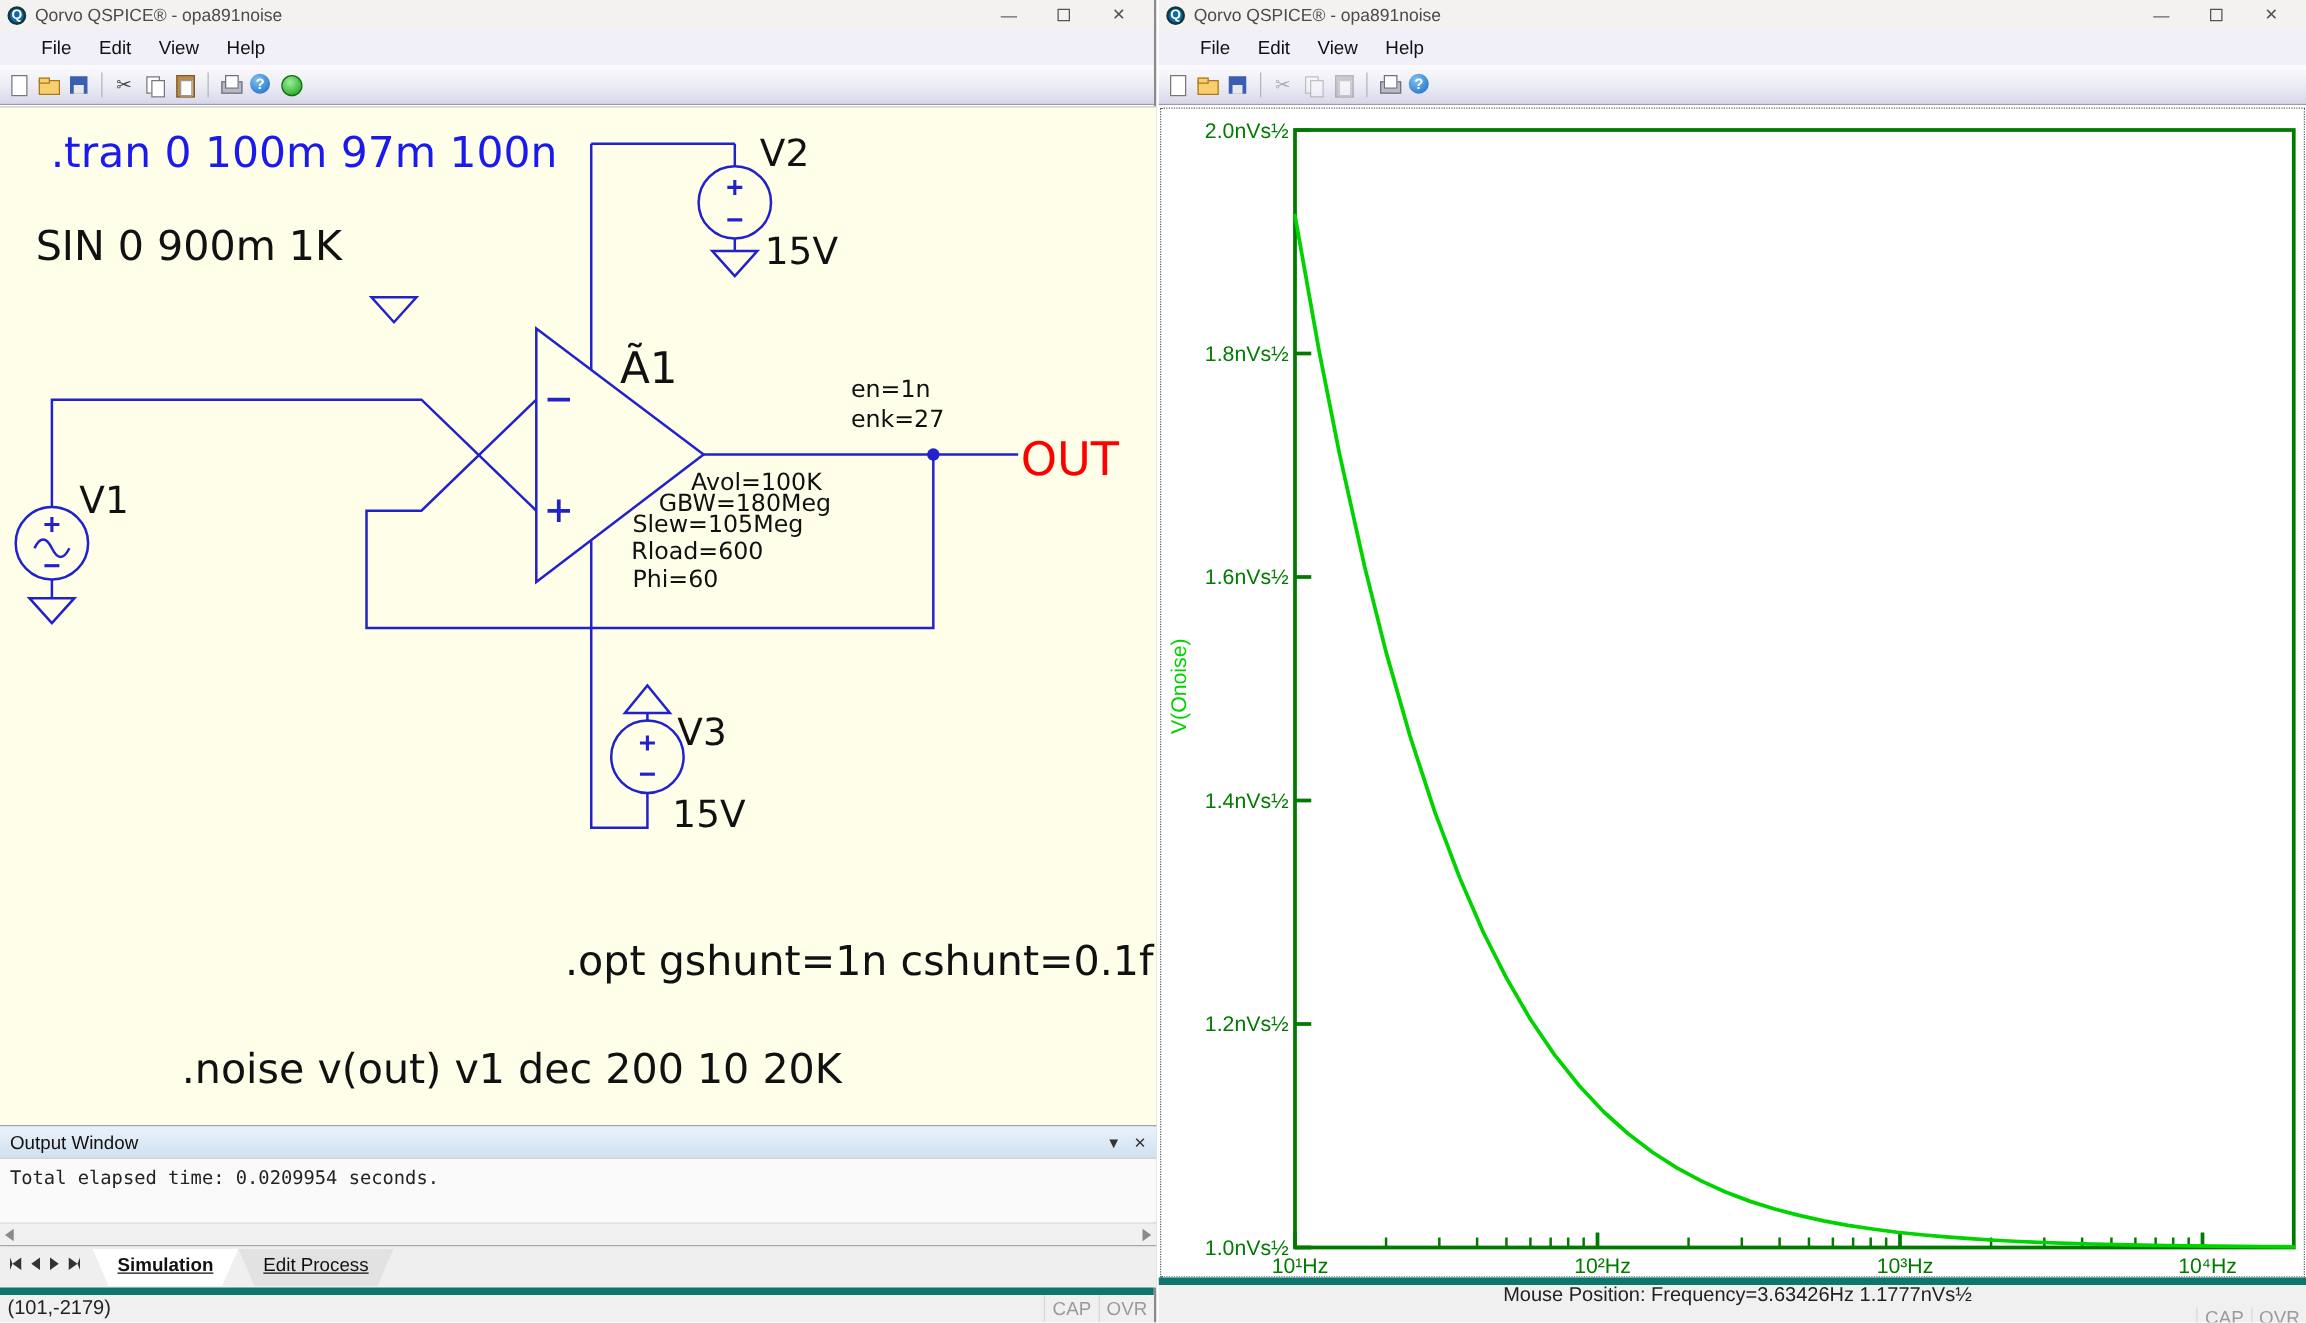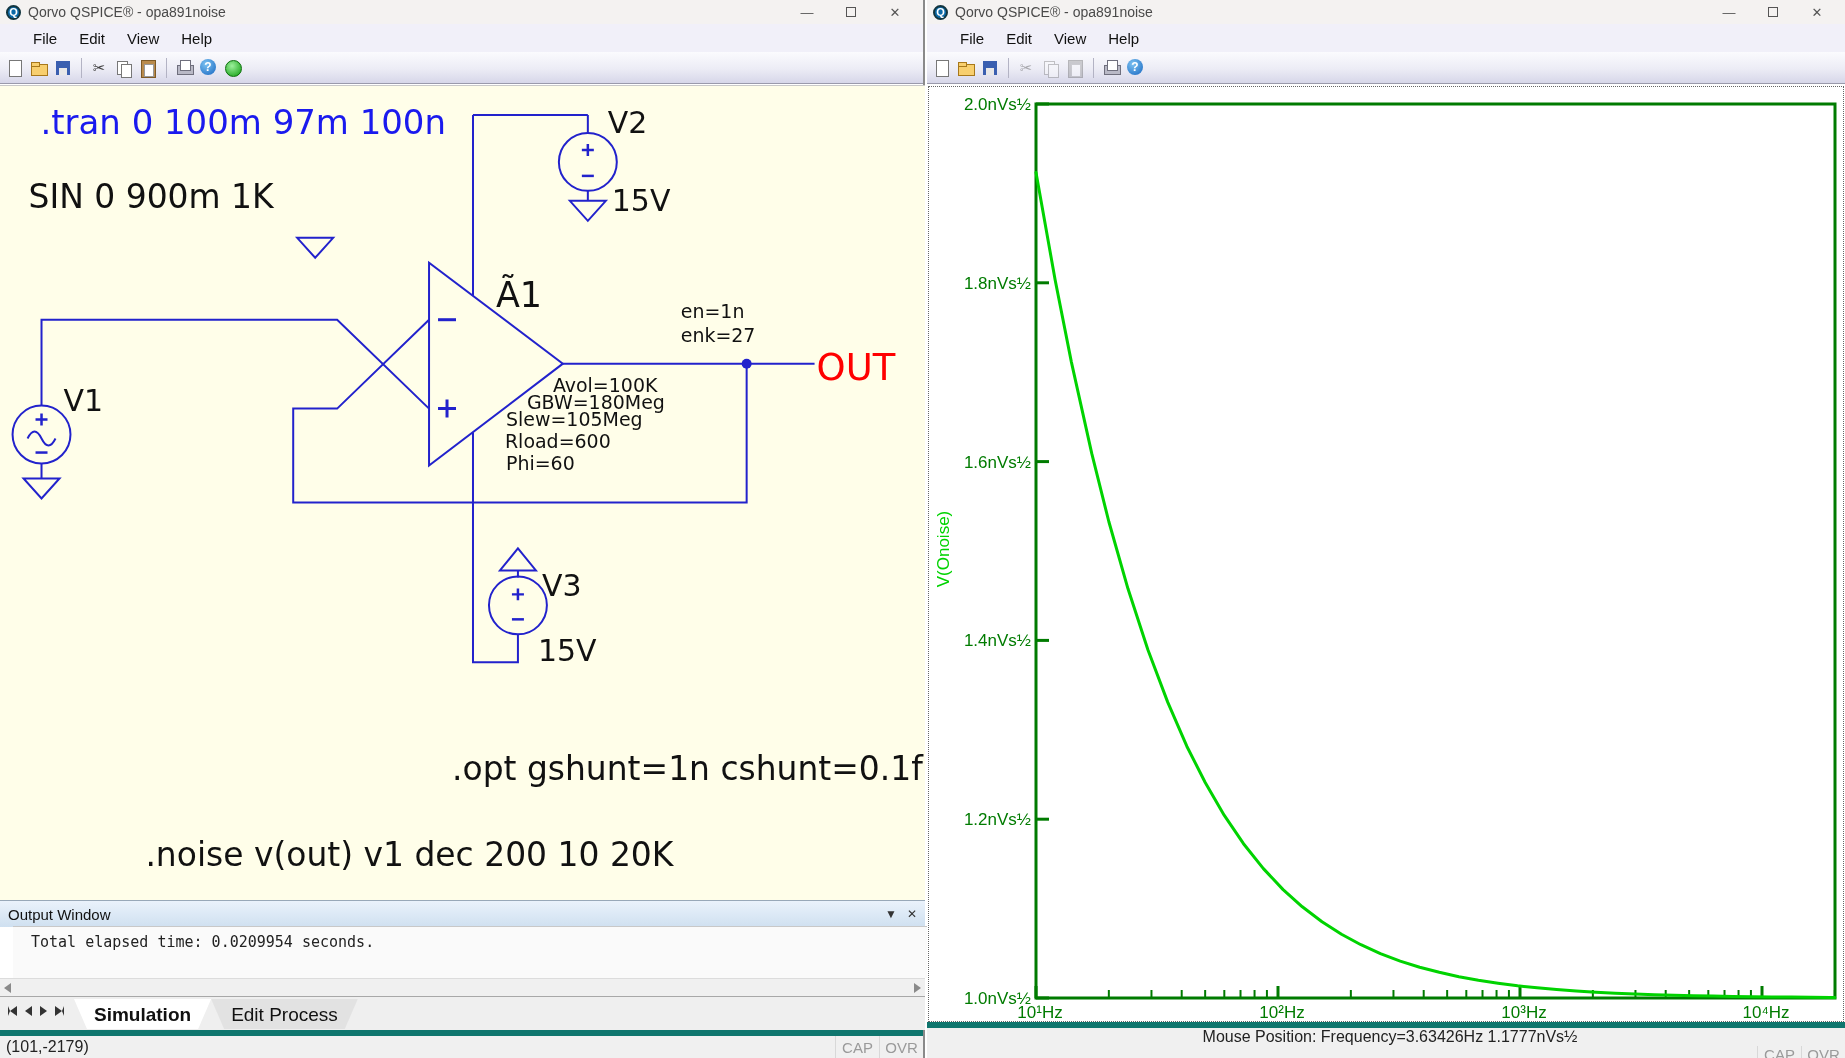--- a/index.html
+++ b/index.html
@@ -63,38 +63,38 @@
   .schem { position:absolute; left:0; top:85px; width:925px; height:815px; background:#fffee9;
            border-top:1px solid #c9c9c9; }
 
   
   .ow-head { position:absolute; left:0; top:900px; width:925px; height:26px;
              background:linear-gradient(#eaf2fb,#cfe0f0); border-top:1px solid #98a8b8;
              display:flex; align-items:center; font-size:15px; color:#111; padding:13px 8px; }
   .ow-icons { margin-left:auto; display:flex; gap:10px; color:#333; font-size:12px; align-items:center; }
   .ow-body { position:absolute; left:0; top:926px; width:925px; height:52px; background:#fafafa;
              border-top:1px solid #c8c8c8; font-family:"DejaVu Sans Mono","Liberation Mono",monospace;
-             font-size:15px; color:#222; padding:6px 0 0 18px;margin-left:13px; }
+             font-size:15px; color:#222; padding:6px 0 0 8px; }
   .ow-scroll { position:absolute; left:0; top:978px; width:925px; height:18px; background:#f0f0f0;
                border-top:1px solid #dcdcdc; display:flex; align-items:center; justify-content:space-between;
                padding:0 4px; }
   .sarr { width:0; height:0; border-style:solid; }
   .sarr.left  { border-width:5px 7px 5px 0; border-color:transparent #8a8a8a transparent transparent; }
   .sarr.right { border-width:5px 0 5px 7px; border-color:transparent transparent transparent #8a8a8a; }
 
   .tabstrip { position:absolute; left:0; top:996px; width:925px; height:34px; background:#efefef;
               border-top:1px solid #a8a8a8; display:flex; align-items:flex-start; }
   .tabnav { display:flex; align-items:center; gap:8px; padding:9px 10px 0 8px; }
   .tn { width:0; height:0; border-style:solid; position:relative; }
   .tn.l { border-width:5px 7px 5px 0; border-color:transparent #333 transparent transparent; }
   .tn.r { border-width:5px 0 5px 7px; border-color:transparent transparent transparent #333; }
   .tn.bar-l { border-left:2px solid #333; }
   .tn.bar-r { border-right:2px solid #333; }
-  .tab { height:30px; margin-top:2px; padding:5px 20px 0 20px; font-size:19px; color:#111;
-         clip-path:polygon(0 0,100% 0,calc(100% - 13px) 100%,13px 100%); }
+  .tab { height:30px; margin-top:2px; padding:5px 20px 0 20px; font-size:15px; color:#111;
+         clip-path:polygon(0 0,100% 0,calc(100% - 13px) 100%,13px 100%);text-decoration:underline; }
   .tab.active { background:#fff; font-weight:bold; }
   .tab.inactive { background:#e2e2e2; }
 
   .statusbar { position:absolute; left:0; width:100%; background:#f0f0f0; border-top:6px solid #0f766e;
                display:flex; align-items:center; font-size:16px; color:#222; }
   #win-left  .statusbar { top:1030px; height:28px; padding-left:6px; }
   #win-right .statusbar { top:1022px; height:36px; padding-left:8px;flex-direction:column; }
   .caps { margin-left:auto; display:flex; height:100%; }
   .capseg { width:44px; display:flex; align-items:center; justify-content:center;
             border-left:1px solid #d8d8d8; color:#9a9a9a; font-size:15px; }

